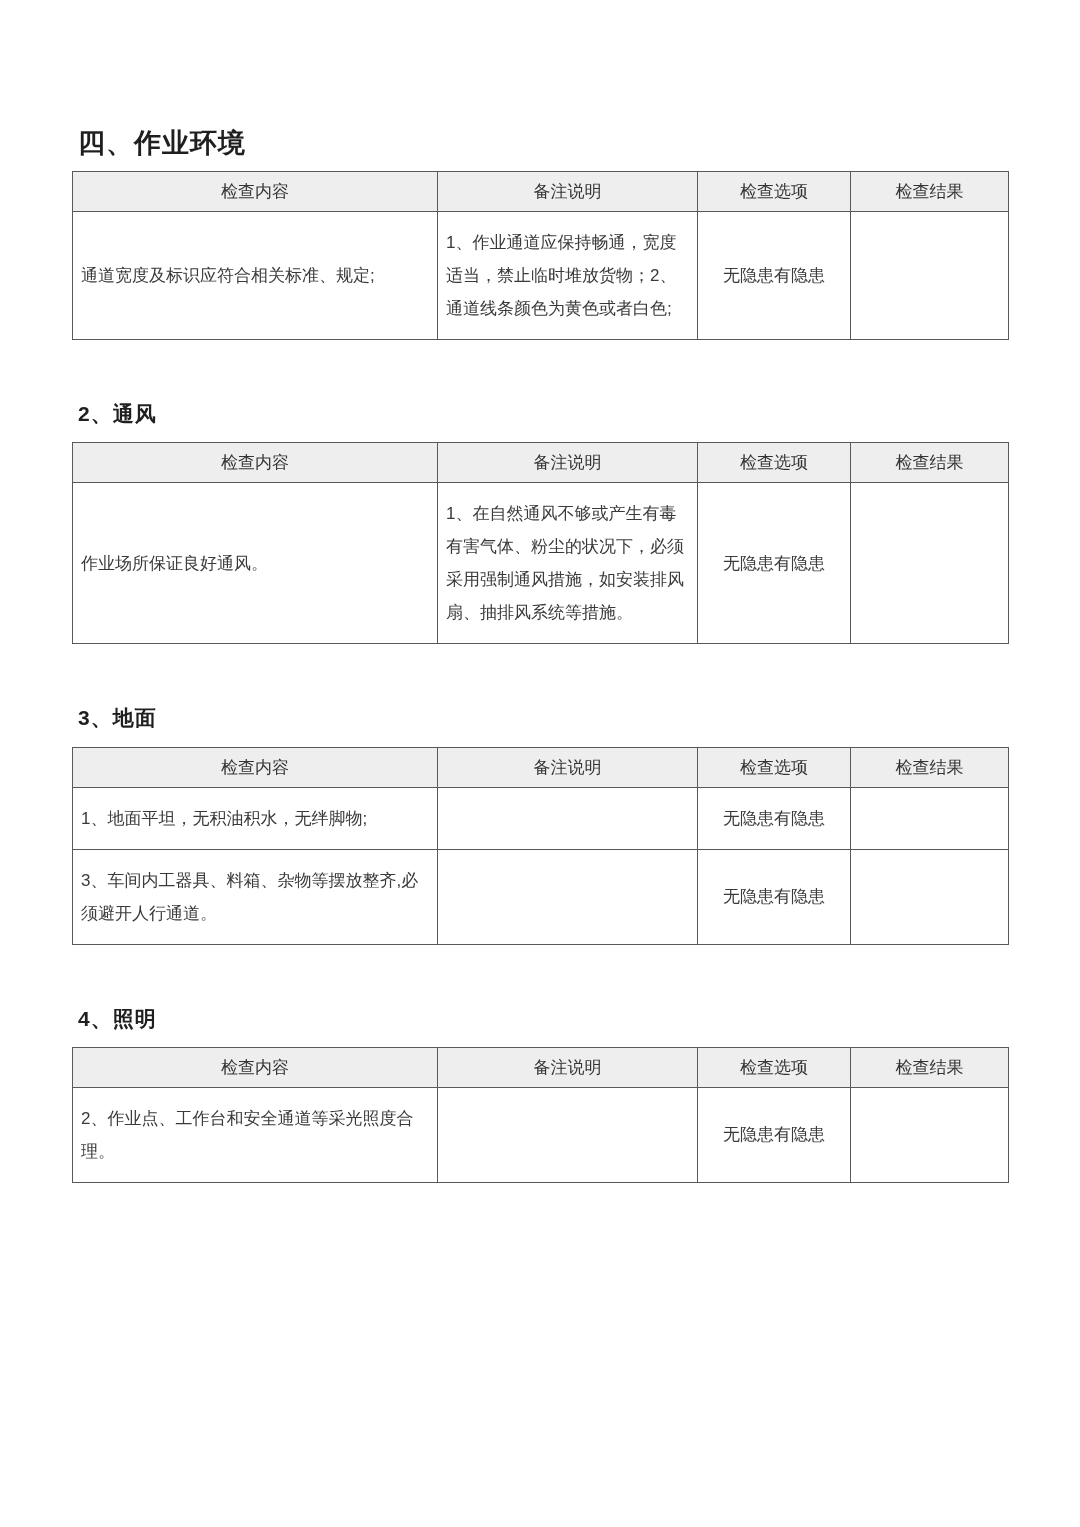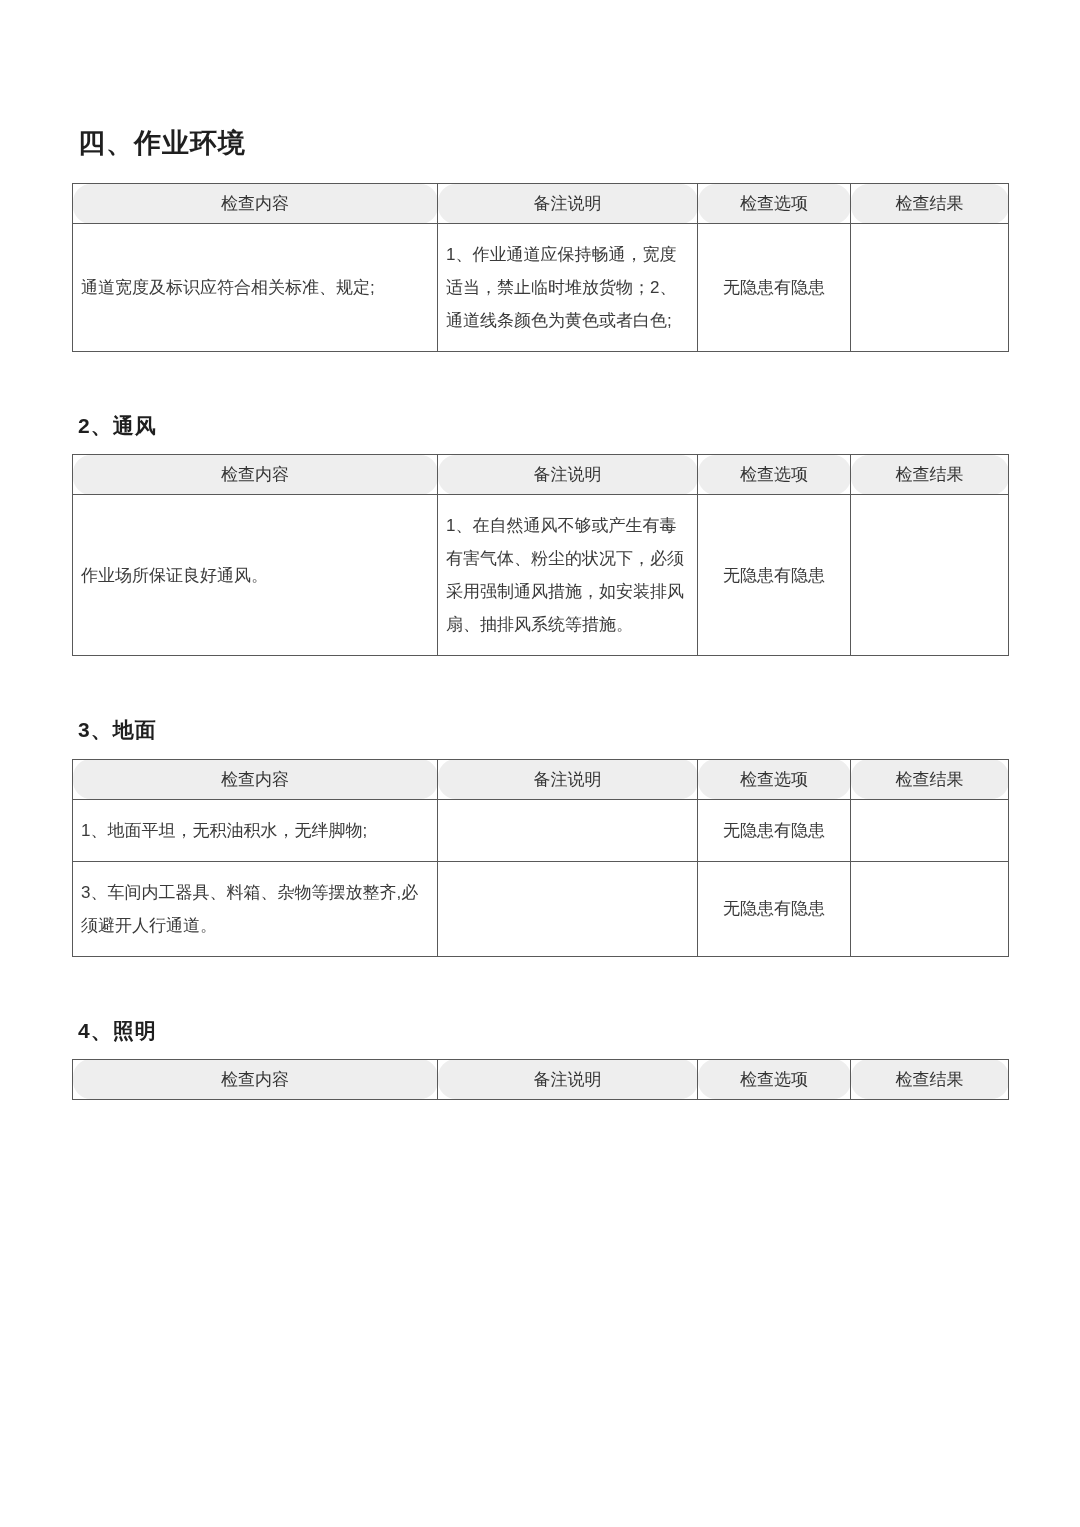--- a/index.html
+++ b/index.html
@@ -15,21 +15,21 @@
     box-sizing: border-box;
     width: 1080px;
     height: 1527px;
     padding: 126px 72px 0 72px;
     overflow: hidden;
   }
   h1.doc-title {
     font-size: 27px;
     font-weight: 700;
     color: #1f1f1f;
-    margin: 0 0 22px 6px;
+    margin: 0 0 10px 6px;
     line-height: 1.3;
     letter-spacing: 1px;
   }
   h2.section-heading {
     font-size: 21px;
     font-weight: 700;
     color: #1f1f1f;
     margin: 0 0 15px 6px;
     line-height: 1.3;
     letter-spacing: 1px;
@@ -48,21 +48,20 @@
     vertical-align: middle;
     word-break: break-all;
     overflow-wrap: break-word;
   }
   table.checklist th {
     background: #eeeeee;
     font-weight: 400;
     text-align: center;
     padding: 3px 6px;
     color: #333333;
-    border-radius: 18px;
   }
   table.checklist td {
     padding: 14px 8px;
     text-align: left;
     color: #3a3a3a;
   }
   table.checklist td.options-cell {
     text-align: center;
     padding: 2px 4px;
   }
@@ -172,16 +171,22 @@
       </colgroup>
     <thead>
       <tr>
         <th>检查内容</th>
         <th>备注说明</th>
         <th>检查选项</th>
         <th>检查结果</th>
       </tr>
     </thead>
     <tbody>
+      <tr>
+        <td>2、作业点、工作台和安全通道等采光照度合理。</td>
+        <td></td>
+        <td class="options-cell">无隐患有隐患</td>
+        <td class="result-cell"></td>
+      </tr>
     </tbody>
   </table>
 
 </div>
 
 </body></html>

